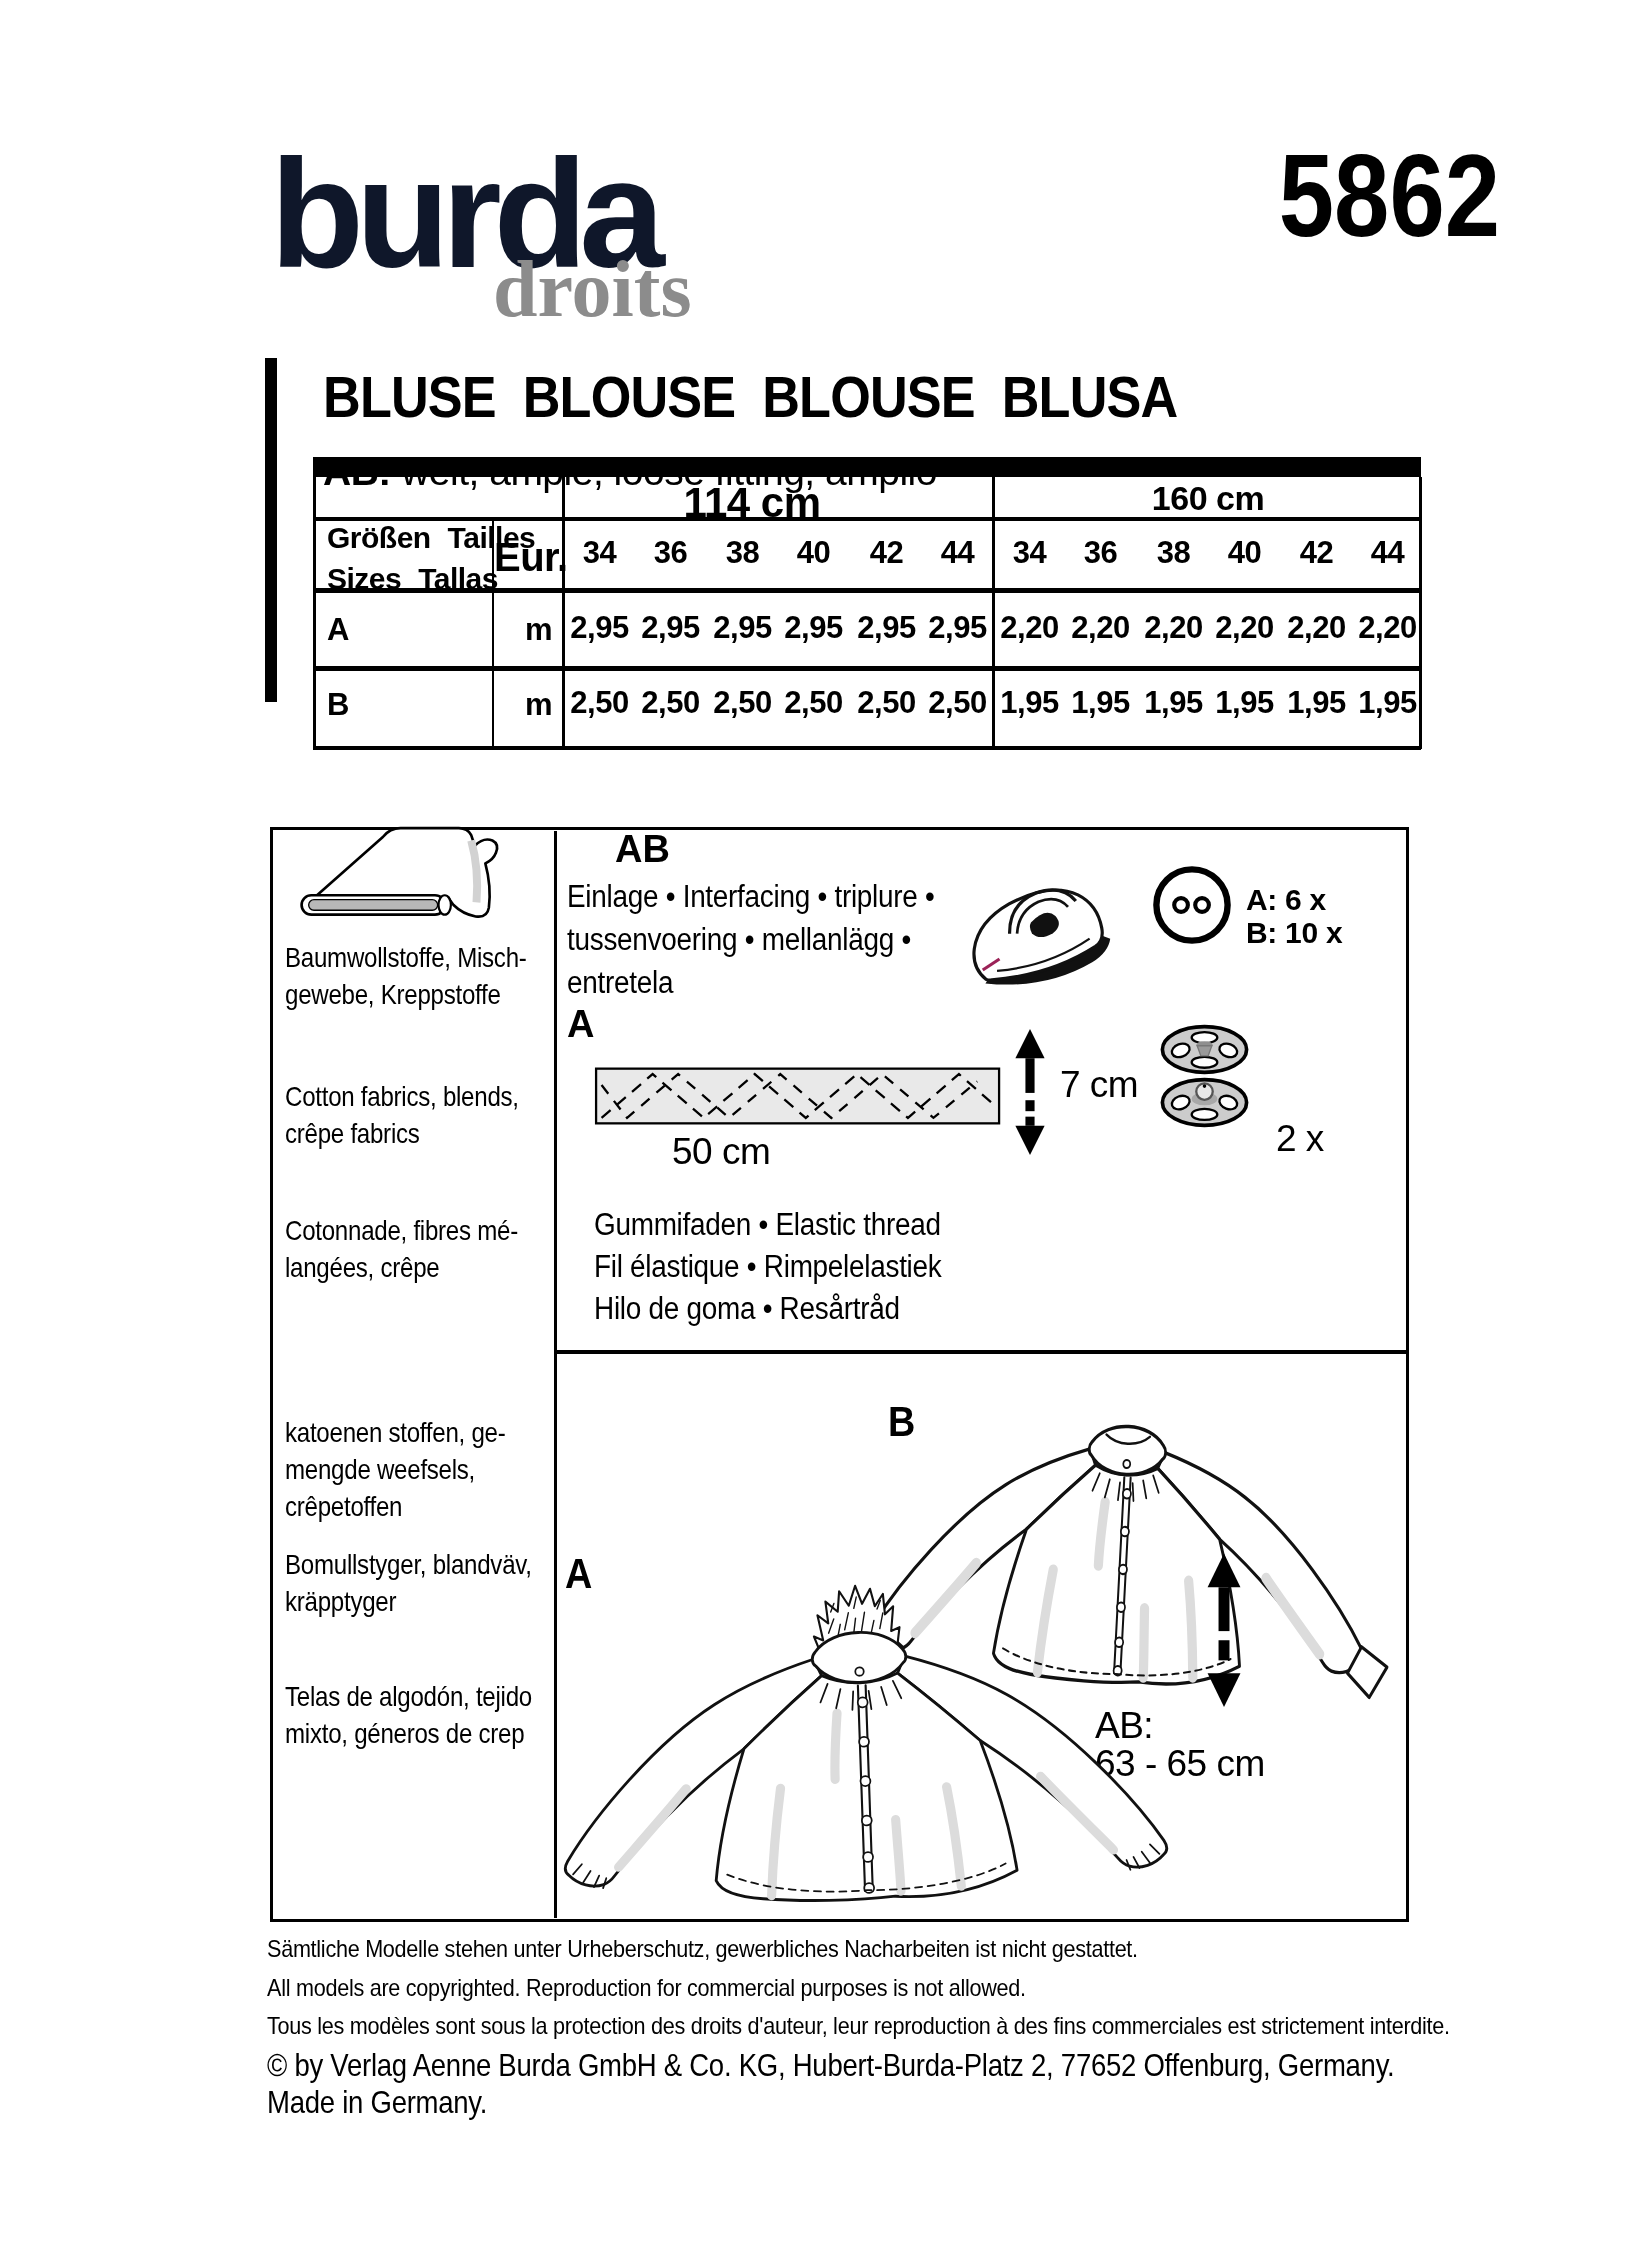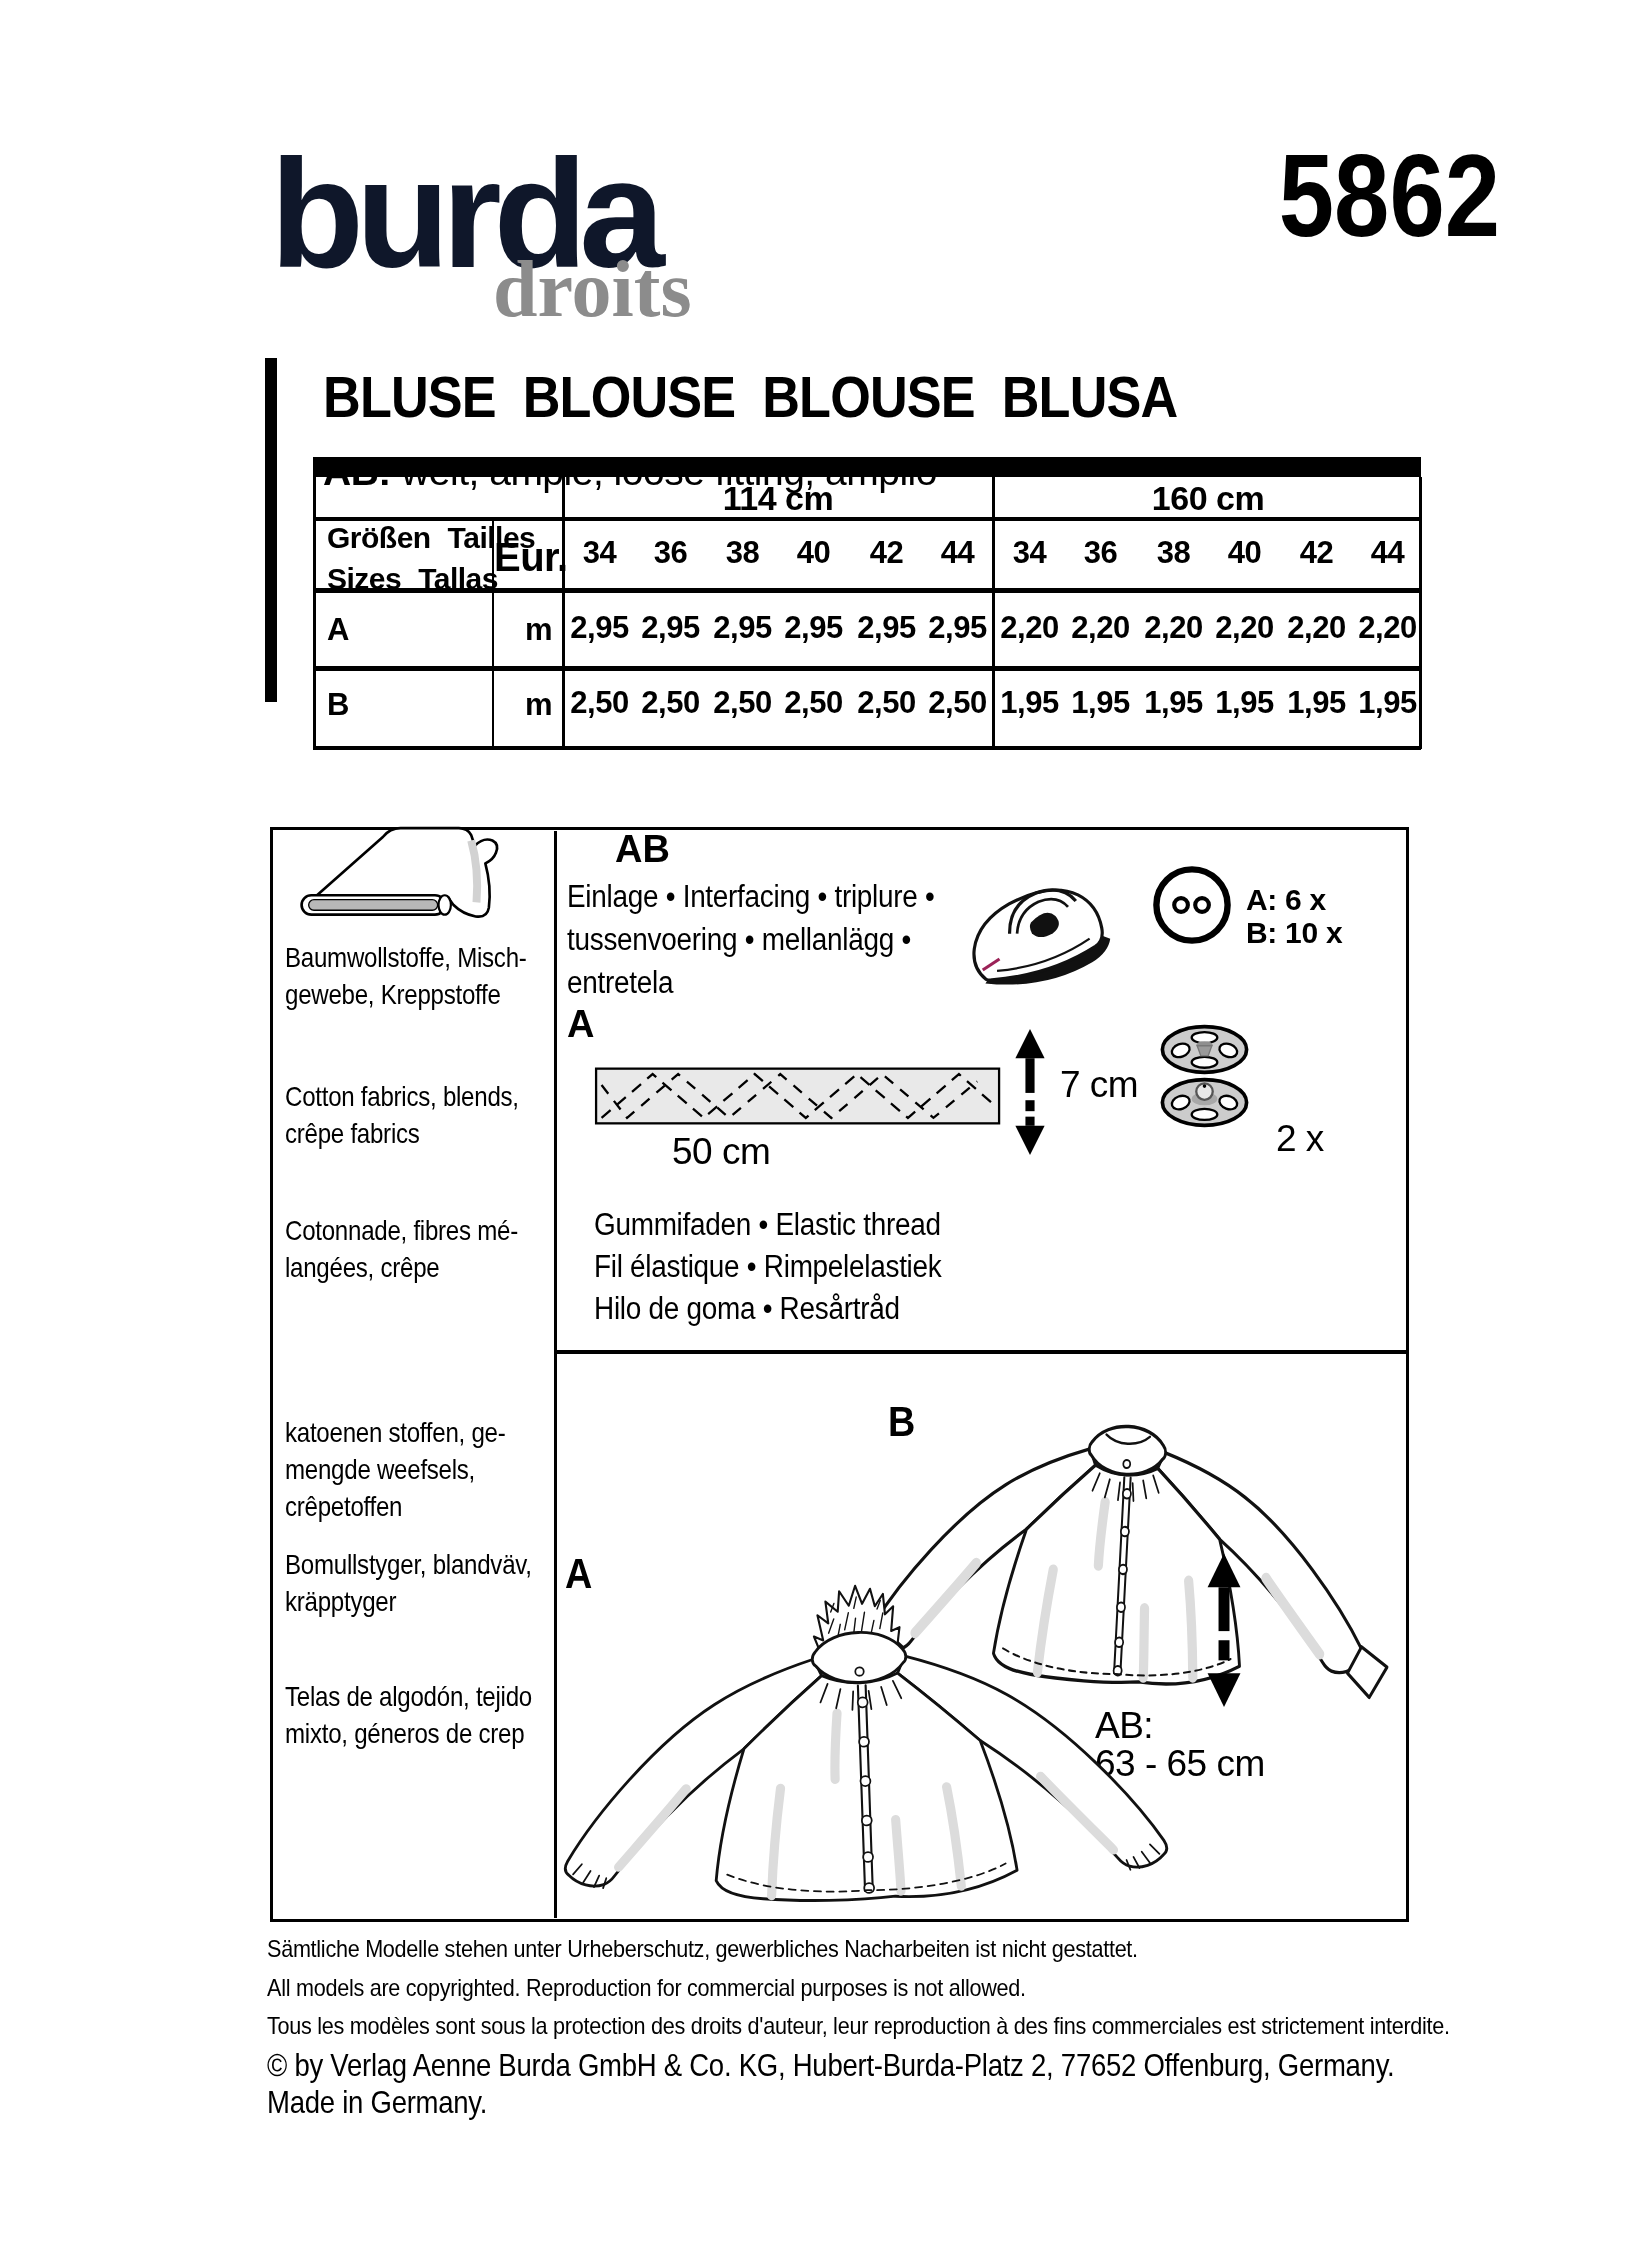--- a/index.html
+++ b/index.html
@@ -28,21 +28,21 @@
   <div class="abs rt" style="left:493px;top:249px;width:151px;font-size:80px;font-weight:bold;color:#8c8c8c;line-height:1;font-family:'Liberation Serif',serif;">droits</div>
   <div class="abs rt" style="left:1215px;top:137px;width:285px;font-size:117px;font-weight:bold;line-height:1;transform:scaleX(0.85);transform-origin:100% 0;">5862</div>
 
   <div class="line" style="left:265px;top:358px;width:12px;height:344px;"></div>
   <div class="abs b cx" style="left:323px;top:365px;font-size:58px;line-height:1.1;word-spacing:14.6px;letter-spacing:-0.9px;">BLUSE BLOUSE BLOUSE BLUSA</div>
   <div class="abs" style="left:323px;top:450px;font-size:39px;letter-spacing:-0.5px;">
     <span class="b">AB:</span><span> weit, ample, loose fitting, amplio</span>
   </div>
 
   <div class="line" style="left:313px;top:457px;width:1108px;height:20px;"></div>
-  <div class="tablecell ctr" style="left:641px;top:479px;width:274px;font-size:34px;">114 cm</div>
+  <div class="tablecell ctr" style="left:615px;top:479px;width:274px;font-size:42px;">114 cm</div>
   <div class="tablecell ctr" style="left:1071px;top:479px;width:274px;font-size:34px;">160 cm</div>
 
   <div class="tablecell" style="left:327px;top:521px;font-size:30px;word-spacing:9.1px;">Größen Tailles</div>
   <div class="tablecell" style="left:327px;top:562px;font-size:30px;word-spacing:9.1px;">Sizes Tallas</div>
   <div class="tablecell ctr" style="left:494px;top:535px;width:66px;font-size:40px;">Eur.</div>
 
   <div class="tablecell ctr" style="left:564px;top:535px;width:71px;font-size:31px;">34</div>
   <div class="tablecell ctr" style="left:635px;top:535px;width:71px;font-size:31px;">36</div>
   <div class="tablecell ctr" style="left:707px;top:535px;width:71px;font-size:31px;">38</div>
   <div class="tablecell ctr" style="left:778px;top:535px;width:71px;font-size:31px;">40</div>

